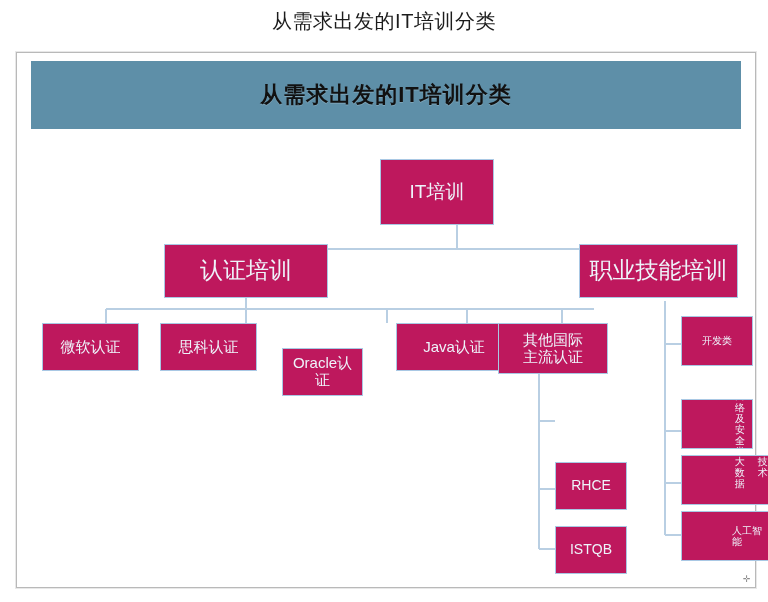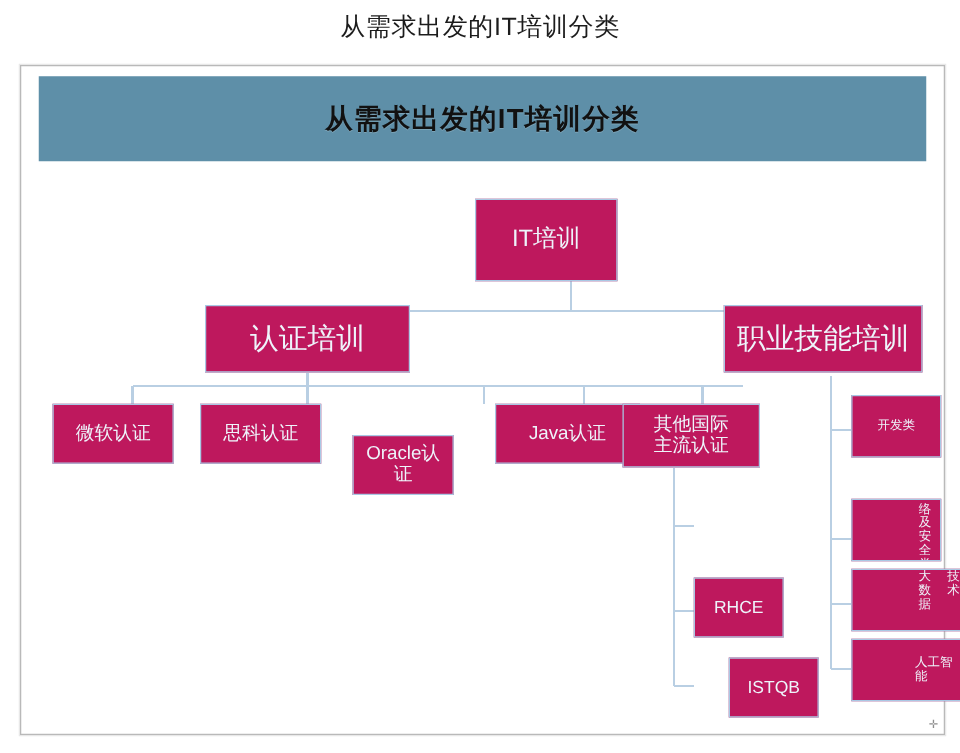--- a/index.html
+++ b/index.html
@@ -227,21 +227,21 @@
         <div class="node n-l3" style="left:481px;top:270px;width:110px;height:51px;flex-direction:column;">
           <span>其他国际</span>
           <span>主流认证</span>
         </div>
 
 
         <div class="node n-sub" style="left:538px;top:409px;width:72px;height:48px;">
           <span>RHCE</span>
         </div>
 
-        <div class="node n-sub" style="left:538px;top:473px;width:72px;height:48px;margin-left:28px;">
+        <div class="node n-sub" style="left:538px;top:473px;width:72px;height:48px;">
           <span>ISTQB</span>
         </div>
 
         <div class="node n-right" style="left:664px;top:263px;width:72px;height:50px;">
           <span>开发类</span>
         </div>
 
         <div class="node n-right n-left-text" style="left:664px;top:346px;width:72px;height:50px;flex-direction:column;align-items:flex-start;justify-content:center;">
           <span>网络及</span>
           <span>安全类</span>

